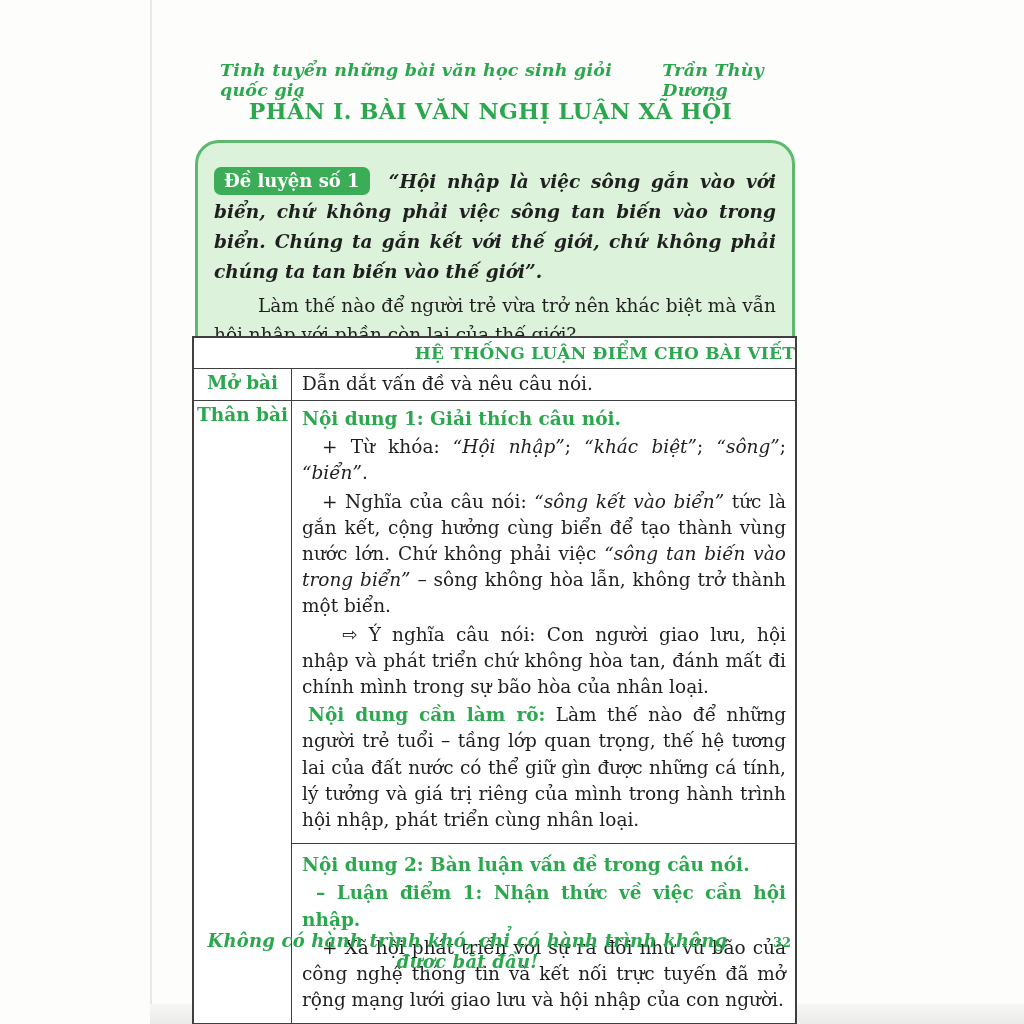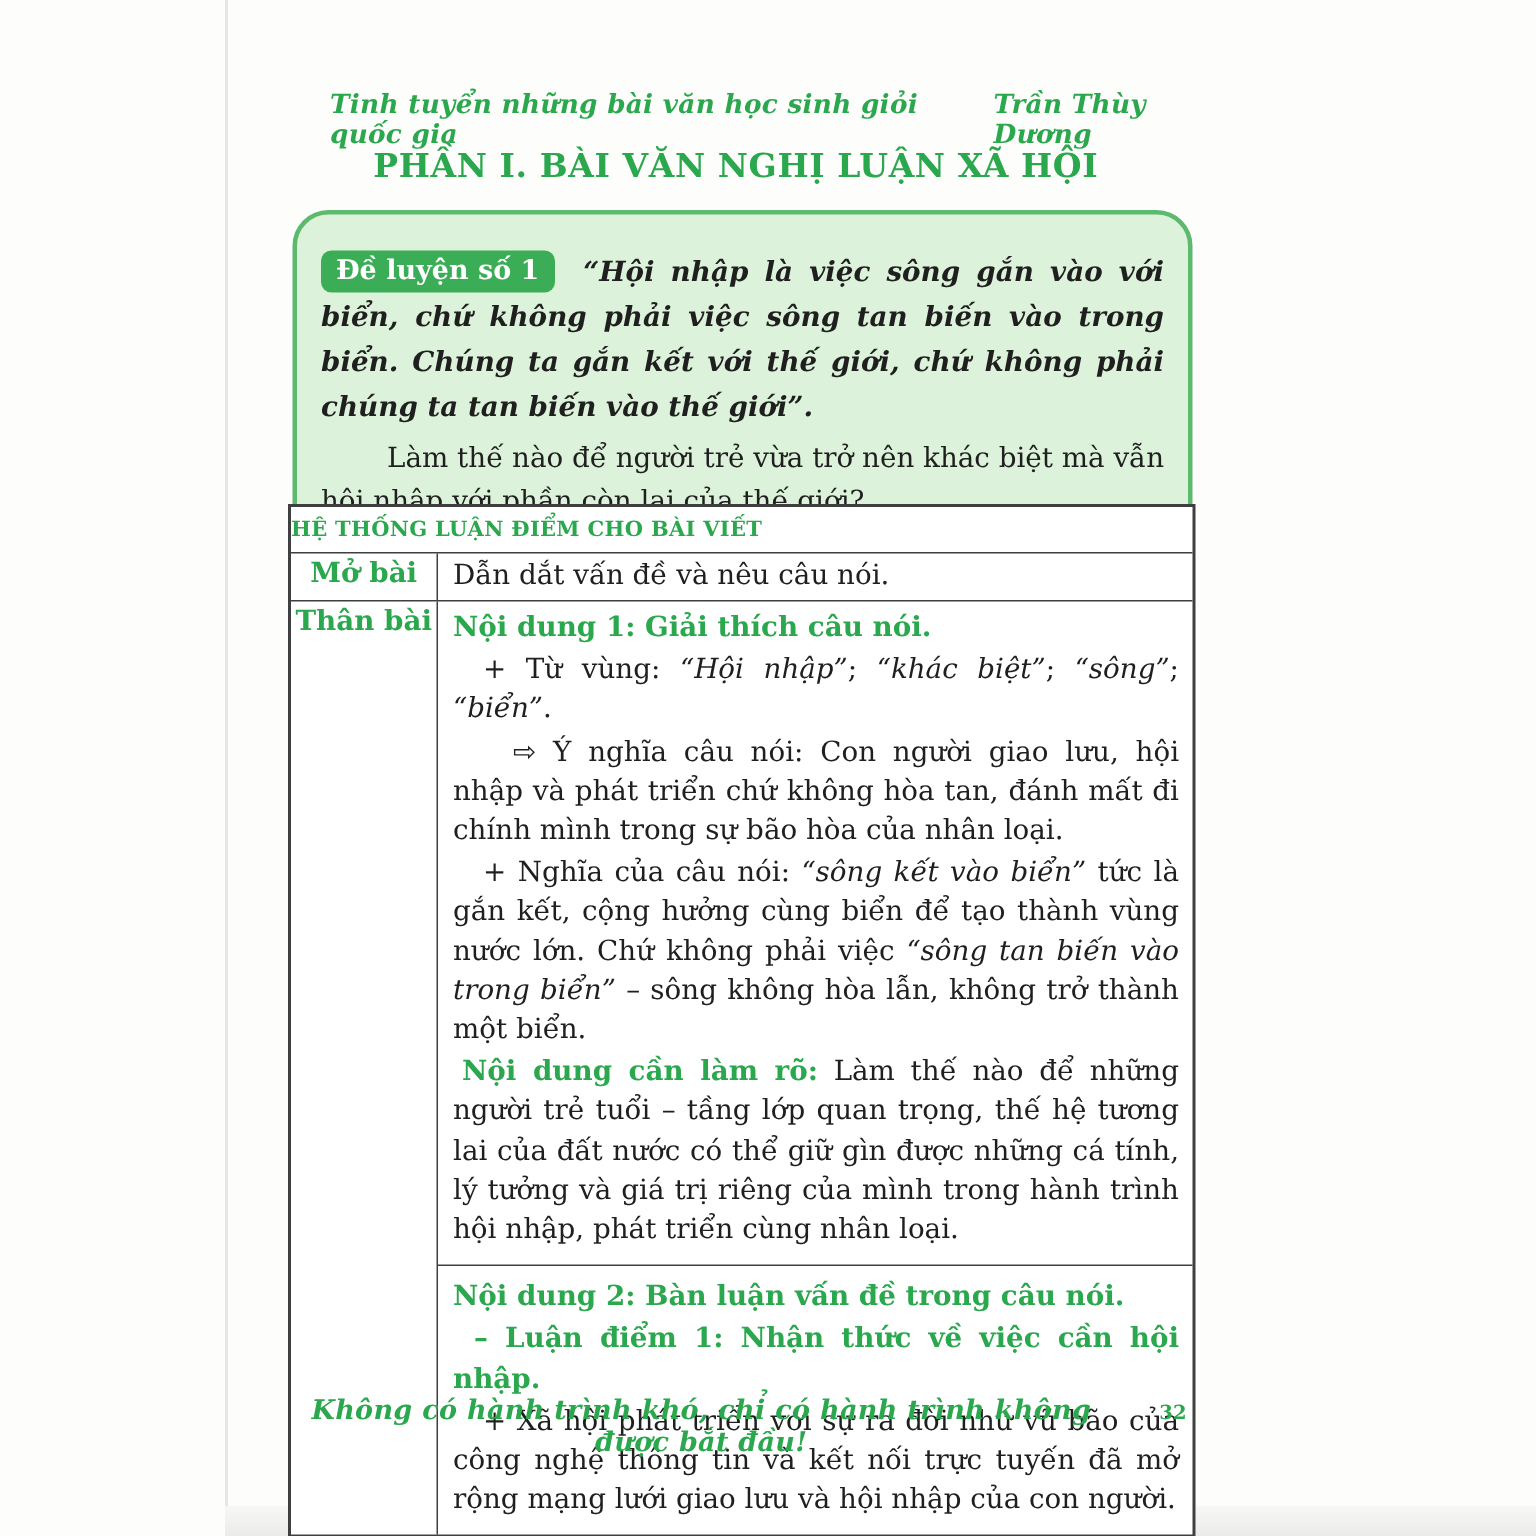--- a/index.html
+++ b/index.html
@@ -25,21 +25,21 @@
   .ex-quote{margin:0;font-size:18.5px;line-height:30px;text-align:justify;}
   .ex-badge{display:inline-block;background:var(--badge_bg,#3bad56);color:#fff;
     font-weight:700;font-style:normal;font-size:18px;line-height:27px;
     padding:0 10px 1px 10px;border-radius:7px;margin-right:9px;transform:translateY(-1px);}
   .ex-quote .q{font-weight:700;font-style:italic;}
   .ex-question{margin:4px 0 0 0;font-size:18.5px;line-height:29px;text-indent:44px;text-align:justify;}
   
   .otable{position:absolute;left:192px;top:336px;width:601px;
     border:2px solid var(--table_border,#3f3f3f);background:#fff;}
   .t-title{border-bottom:1.5px solid var(--table_border,#3f3f3f);
-    text-align:left;font-weight:700;font-size:14px;line-height:30px;color:var(--green,#2ba84e);letter-spacing:.2px;}
+    text-align:right;font-weight:700;font-size:17px;line-height:30px;color:var(--green,#2ba84e);letter-spacing:.2px;}
   .t-row{display:flex;align-items:stretch;}
   .t-row + .t-row{border-top:1.5px solid var(--table_border,#3f3f3f);}
   .t-label{width:97px;flex:0 0 97px;border-right:1.5px solid var(--table_border,#3f3f3f);
     text-align:center;font-weight:700;color:var(--green,#2ba84e);font-size:18.5px;padding-top:3px;}
   .t-cell{flex:1;padding:2px 9px 3px 10px;font-size:18.5px;line-height:26px;}
   .t-cell.single{display:flex;align-items:center;}
   .t-cell.single p{margin:0;}
   .t-body{flex:1;display:flex;flex-direction:column;}
   .t-sec{padding:3px 9px 8px 10px;}
   .t-sec + .t-sec{border-top:1.5px solid var(--table_border,#3f3f3f);padding-top:6px;}
@@ -84,23 +84,23 @@
     <div class="t-label">Mở bài</div>
     <div class="t-cell single">
       <p>Dẫn dắt vấn đề và nêu câu nói.</p>
     </div>
   </div>
   <div class="t-row">
     <div class="t-label">Thân bài</div>
     <div class="t-body">
       <div class="t-sec">
           <p class="cell-p"><span class="lead">Nội dung 1: Giải thích câu nói.</span></p>
-          <p class="cell-p ind-sm"><span>+ Từ vùng: </span><span class="i">“Hội nhập”</span><span>; </span><span class="i">“khác biệt”</span><span>; </span><span class="i">“sông”</span><span>; </span><span class="i">“biển”</span><span>.</span></p>
+          <p class="cell-p ind-sm"><span>+ Từ khóa: </span><span class="i">“Hội nhập”</span><span>; </span><span class="i">“khác biệt”</span><span>; </span><span class="i">“sông”</span><span>; </span><span class="i">“biển”</span><span>.</span></p>
+          <p class="cell-p ind-sm"><span>+ Nghĩa của câu nói: </span><span class="i">“sông kết vào biển”</span><span> tức là gắn kết, cộng hưởng cùng biển để tạo thành vùng nước lớn. Chứ không phải việc </span><span class="i">“sông tan biến vào trong biển”</span><span> – sông không hòa lẫn, không trở thành một biển.</span></p>
           <p class="cell-p ind-lg"><span class="arrow">⇨ </span><span>Ý nghĩa câu nói: Con người giao lưu, hội nhập và phát triển chứ không hòa tan, đánh mất đi chính mình trong sự bão hòa của nhân loại.</span></p>
-          <p class="cell-p ind-sm"><span>+ Nghĩa của câu nói: </span><span class="i">“sông kết vào biển”</span><span> tức là gắn kết, cộng hưởng cùng biển để tạo thành vùng nước lớn. Chứ không phải việc </span><span class="i">“sông tan biến vào trong biển”</span><span> – sông không hòa lẫn, không trở thành một biển.</span></p>
           <p class="cell-p ind-xs"><span class="lead">Nội dung cần làm rõ:</span><span> Làm thế nào để những người trẻ tuổi – tầng lớp quan trọng, thế hệ tương lai của đất nước có thể giữ gìn được những cá tính, lý tưởng và giá trị riêng của mình trong hành trình hội nhập, phát triển cùng nhân loại.</span></p>
         </div>
       <div class="t-sec">
           <p class="cell-p"><span class="lead">Nội dung 2: Bàn luận vấn đề trong câu nói.</span></p>
           <p class="cell-p ind-xs2"><span class="lead">– Luận điểm 1: Nhận thức về việc cần hội nhập.</span></p>
           <p class="cell-p ind-sm"><span>+ Xã hội phát triển với sự ra đời như vũ bão của công nghệ thông tin và kết nối trực tuyến đã mở rộng mạng lưới giao lưu và hội nhập của con người.</span></p>
         </div>
     </div>
   </div>
 </div>

